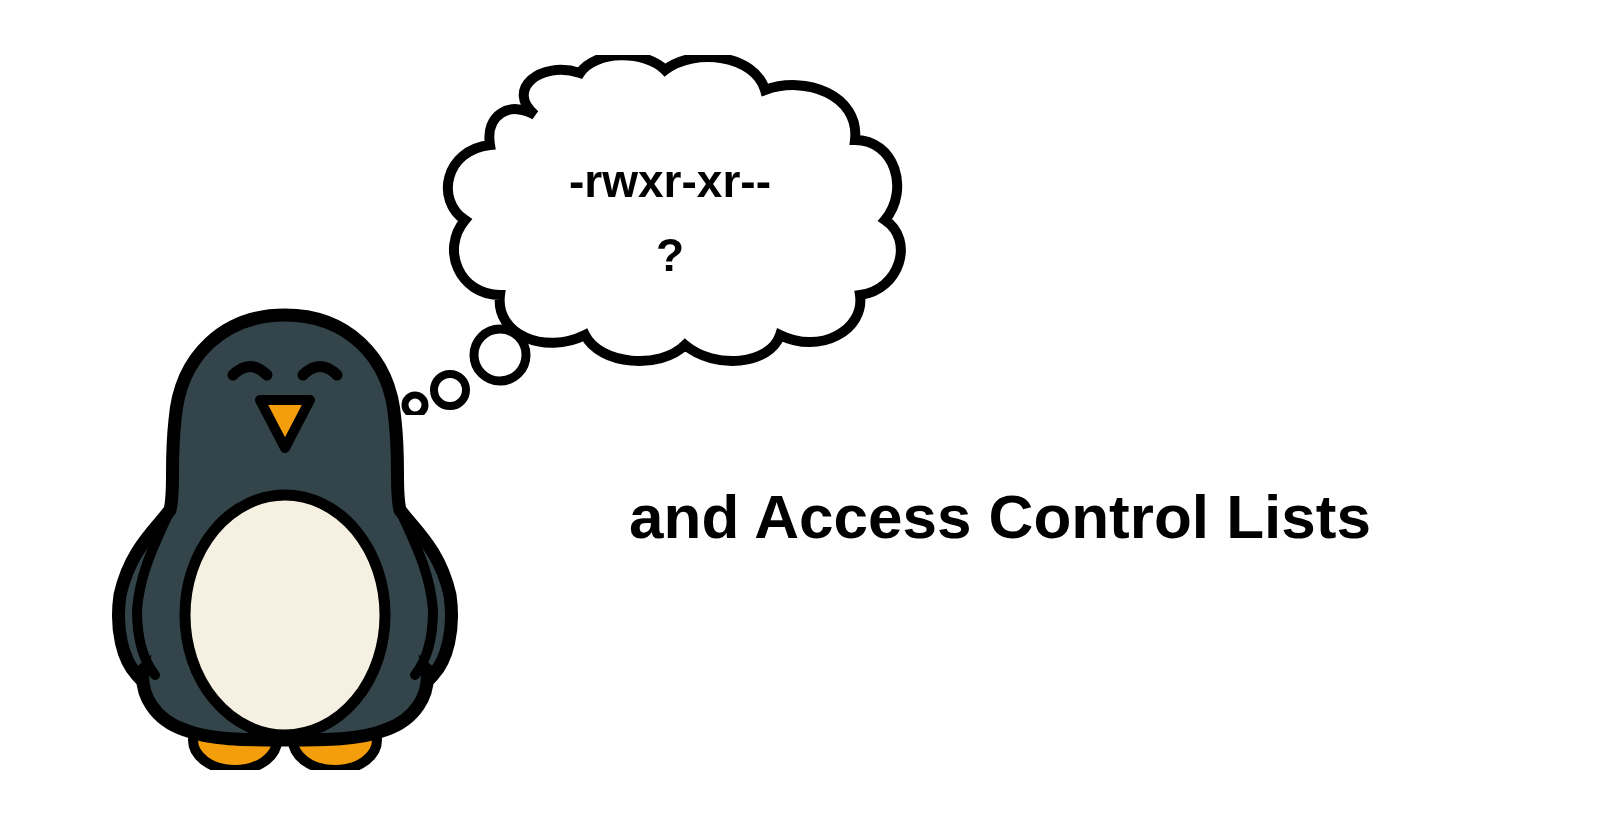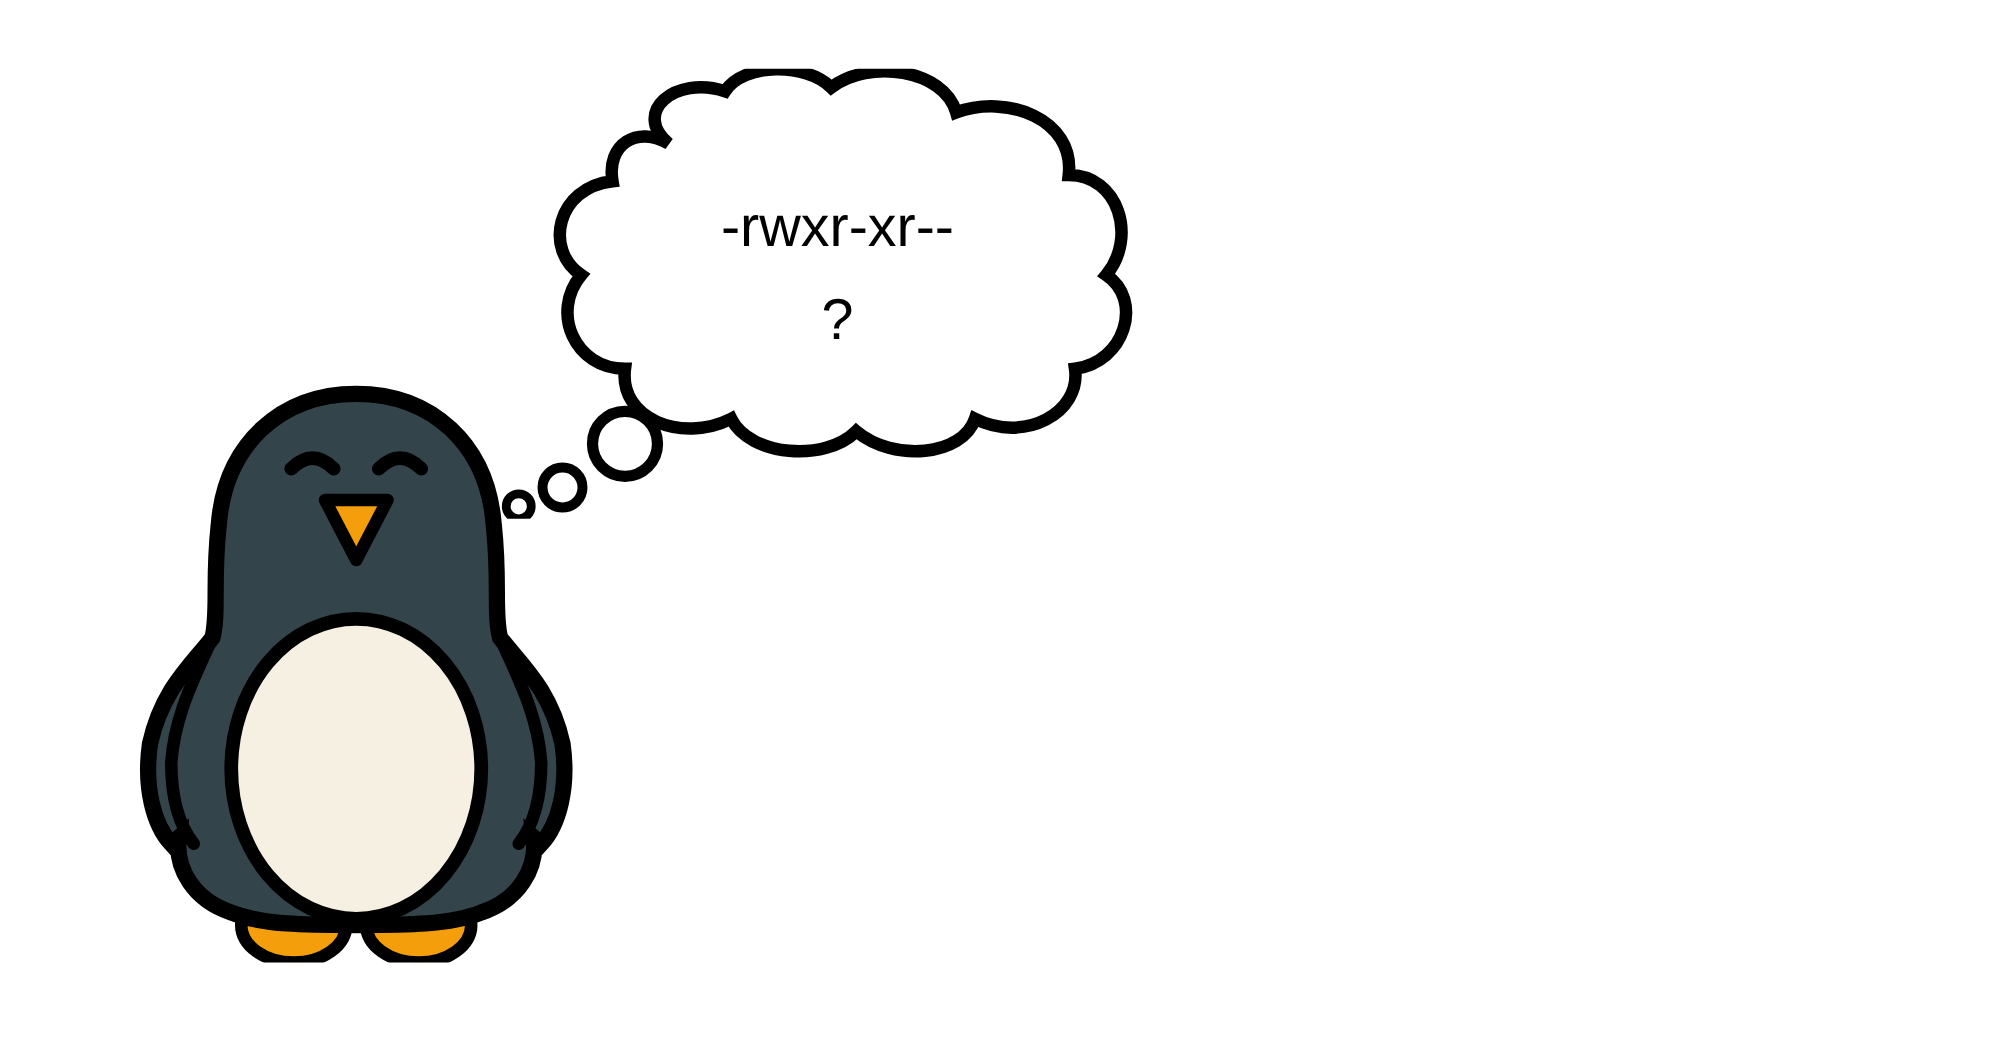--- a/index.html
+++ b/index.html
@@ -33,21 +33,21 @@
       width: 100%;
       height: 100%;
     }
     .bubble-text {
       position: absolute;
       left: 470px;
       top: 145px;
       width: 400px;
       text-align: center;
       font-size: 46px;
-      font-weight: 400;
+      font-weight: 700;
       color: #000;
       line-height: 1.6;
     }
     .title-text {
       position: absolute;
       left: 500px;
       top: 470px;
       width: 1000px;
       font-size: 62px;
       font-weight: 700;
@@ -119,13 +119,14 @@
     <circle cx="30" cy="350" r="10" fill="#fff" stroke="#000" stroke-width="7"></circle>
   </svg>
 </div>
 
 <div class="bubble-text">
   <div>-rwxr-xr--</div>
   <div>?</div>
 </div>
 
 <div class="title-text">
+  <div>and Access Control Lists</div>
 </div>
 
 </body></html>

